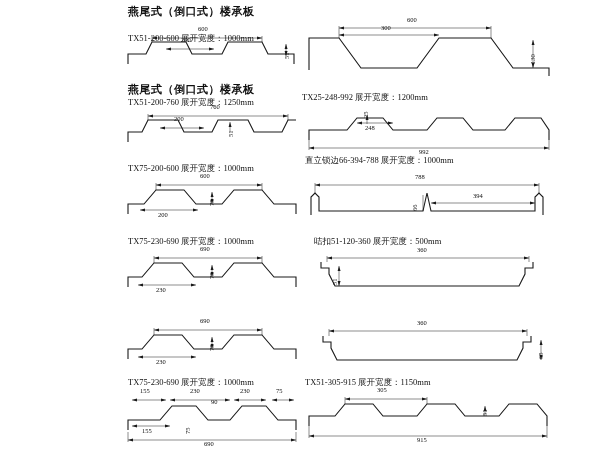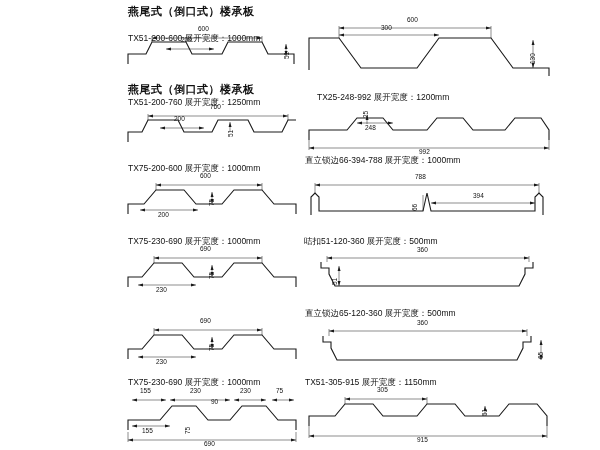--- a/index.html
+++ b/index.html
@@ -5,21 +5,21 @@
   html,body{margin:0;padding:0;}
   body{
     width:600px;height:450px;
     background:#ffffff;
     font-family:"Liberation Sans", sans-serif;
     color:#111;
     overflow:hidden;
   }
   #sheet{
     position:relative;
-    width:476px;height:450px;
+    width:476px;height:450px;font-family:Liberation Serif, serif;
   }
   .col{position:absolute;top:0;height:450px;}
   .colL{left:0;width:300px;}
   .colR{left:300px;width:300px;}
 
   .block{position:absolute;}
   .hdr{font-size:8.5px;line-height:11px;white-space:nowrap;}
   .hdr.big{font-size:11px;font-weight:bold;letter-spacing:.5px;}
   .dim{position:absolute;font-size:6.5px;line-height:7px;color:#111;white-space:nowrap;}
   .dimv{position:absolute;font-size:6.5px;line-height:7px;color:#111;white-space:nowrap;
@@ -203,21 +203,21 @@
         <polygon class="ah" points="134,11 129,9.6 129,12.6"></polygon>
         <line class="arrow" x1="228" y1="16" x2="228" y2="44"></line>
         <polygon class="ah" points="228,16 226.6,21 229.6,21"></polygon>
         <polygon class="ah" points="228,44 226.6,39 229.6,39"></polygon>
       </svg>
       <div class="dim" style="left:102px;top:-8px;">600</div>
       <div class="dim" style="left:76px;top:0px;">300</div>
       <div class="dimv" style="left:224px;top:40px;">130</div>
     </div>
 
-    <div class="block" style="left:17px;top:92px;text-align:right;">
+    <div class="block" style="left:2px;top:92px;text-align:right;">
       <div class="hdr">TX25-248-992  展开宽度：1200mm</div>
     </div>
     <div class="block" style="left:5px;top:110px;width:250px;height:46px;">
       <svg width="250" height="46" viewBox="0 0 250 46">
         <path class="prof" d="M4,30 L4,20 L42,20 L52,8 L78,8 L88,20 L122,20 L132,8 L158,8 L168,20 L200,20 L210,8 L236,8 L244,20 L244,30"></path>
         <line class="arrow" x1="52" y1="13" x2="88" y2="13"></line>
         <polygon class="ah" points="52,13 57,11.6 57,14.6"></polygon>
         <polygon class="ah" points="88,13 83,11.6 83,14.6"></polygon>
         <line class="arrow" x1="62" y1="5" x2="62" y2="14"></line>
         <polygon class="ah" points="62,5 60.6,10 63.6,10"></polygon>
@@ -246,42 +246,39 @@
         <line class="arrow" x1="126" y1="22" x2="230" y2="22"></line>
         <polygon class="ah" points="126,22 131,20.6 131,23.6"></polygon>
         <polygon class="ah" points="230,22 225,20.6 225,23.6"></polygon>
         <line class="arrow" x1="118" y1="14" x2="118" y2="30"></line>
       </svg>
       <div class="dim" style="left:110px;top:-8px;">788</div>
       <div class="dim" style="left:168px;top:11px;">394</div>
       <div class="dimv" style="left:106px;top:30px;">66</div>
     </div>
 
-    <div class="block" style="left:4px;top:236px;text-align:center;">
+    <div class="block" style="left:14px;top:236px;text-align:center;">
       <div class="hdr">咭扣51-120-360  展开宽度：500mm</div>
     </div>
     <div class="block" style="left:5px;top:254px;width:250px;height:50px;">
       <svg width="250" height="50" viewBox="0 0 250 50">
         <path class="prof" d="M16,8 L16,14 L24,14 L24,20 L30,32 L214,32 L220,20 L220,14 L228,14 L228,8"></path>
         <line class="lead" x1="22" y1="8" x2="22" y2="2"></line>
         <line class="lead" x1="224" y1="8" x2="224" y2="2"></line>
         <line class="arrow" x1="22" y1="4" x2="224" y2="4"></line>
         <polygon class="ah" points="22,4 27,2.6 27,5.6"></polygon>
         <polygon class="ah" points="224,4 219,2.6 219,5.6"></polygon>
         <line class="arrow" x1="34" y1="12" x2="34" y2="32"></line>
         <polygon class="ah" points="34,12 32.6,17 35.6,17"></polygon>
         <polygon class="ah" points="34,32 32.6,27 35.6,27"></polygon>
       </svg>
       <div class="dim" style="left:112px;top:-8px;">360</div>
       <div class="dimv" style="left:26px;top:31px;">51</div>
     </div>
 
-    <div class="block" style="left:5px;top:308px;">
-      <div class="hdr">直立锁边65-120-360  展开宽度：500mm</div>
-    </div>
     <div class="block" style="left:5px;top:326px;width:250px;height:48px;">
       <svg width="250" height="48" viewBox="0 0 250 48">
         <path class="prof" d="M18,10 L18,16 L26,16 L26,22 L32,34 L212,34 L218,22 L218,16 L226,16 L226,10"></path>
         <line class="lead" x1="24" y1="10" x2="24" y2="3"></line>
         <line class="lead" x1="222" y1="10" x2="222" y2="3"></line>
         <line class="arrow" x1="24" y1="5" x2="222" y2="5"></line>
         <polygon class="ah" points="24,5 29,3.6 29,6.6"></polygon>
         <polygon class="ah" points="222,5 217,3.6 217,6.6"></polygon>
         <line class="arrow" x1="236" y1="14" x2="236" y2="34"></line>
         <polygon class="ah" points="236,14 234.6,19 237.6,19"></polygon>

